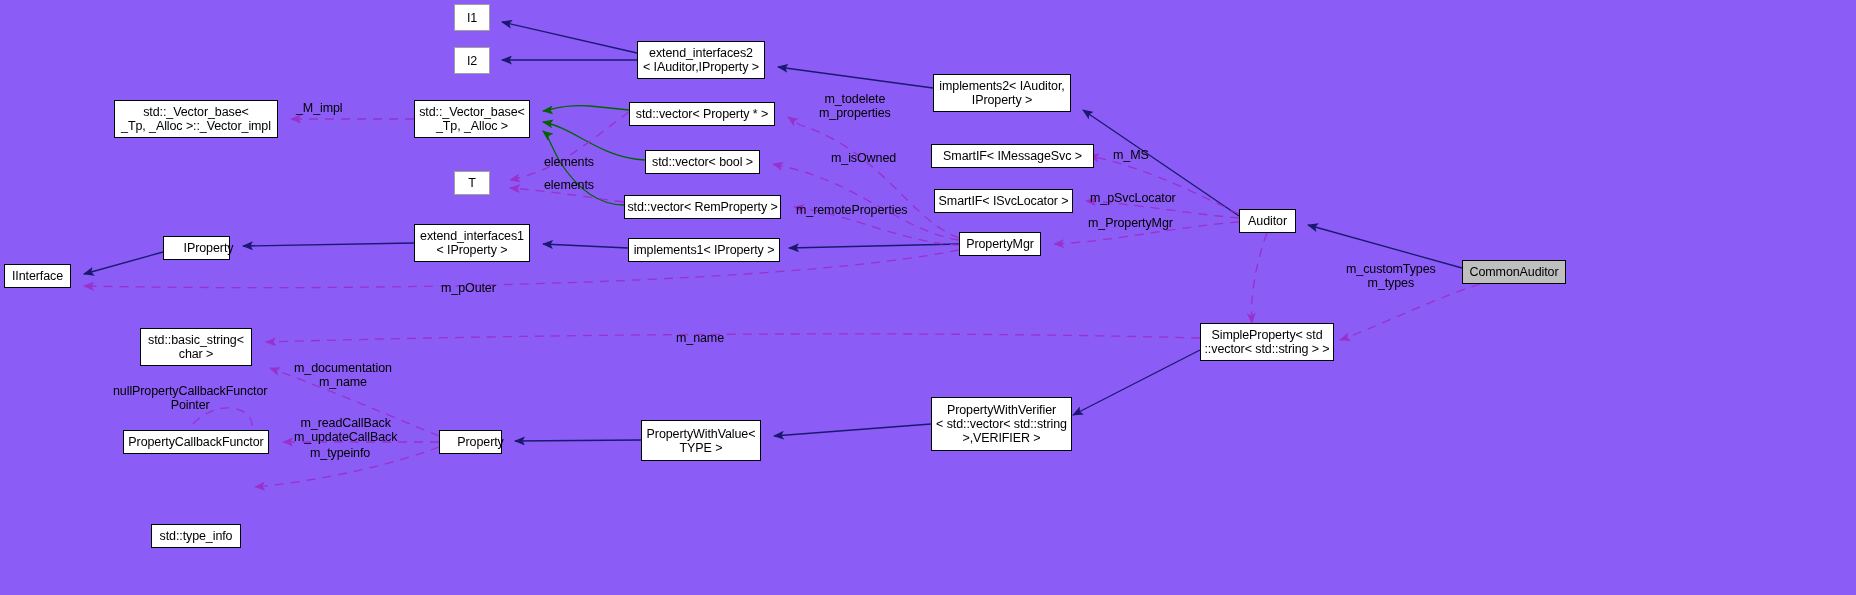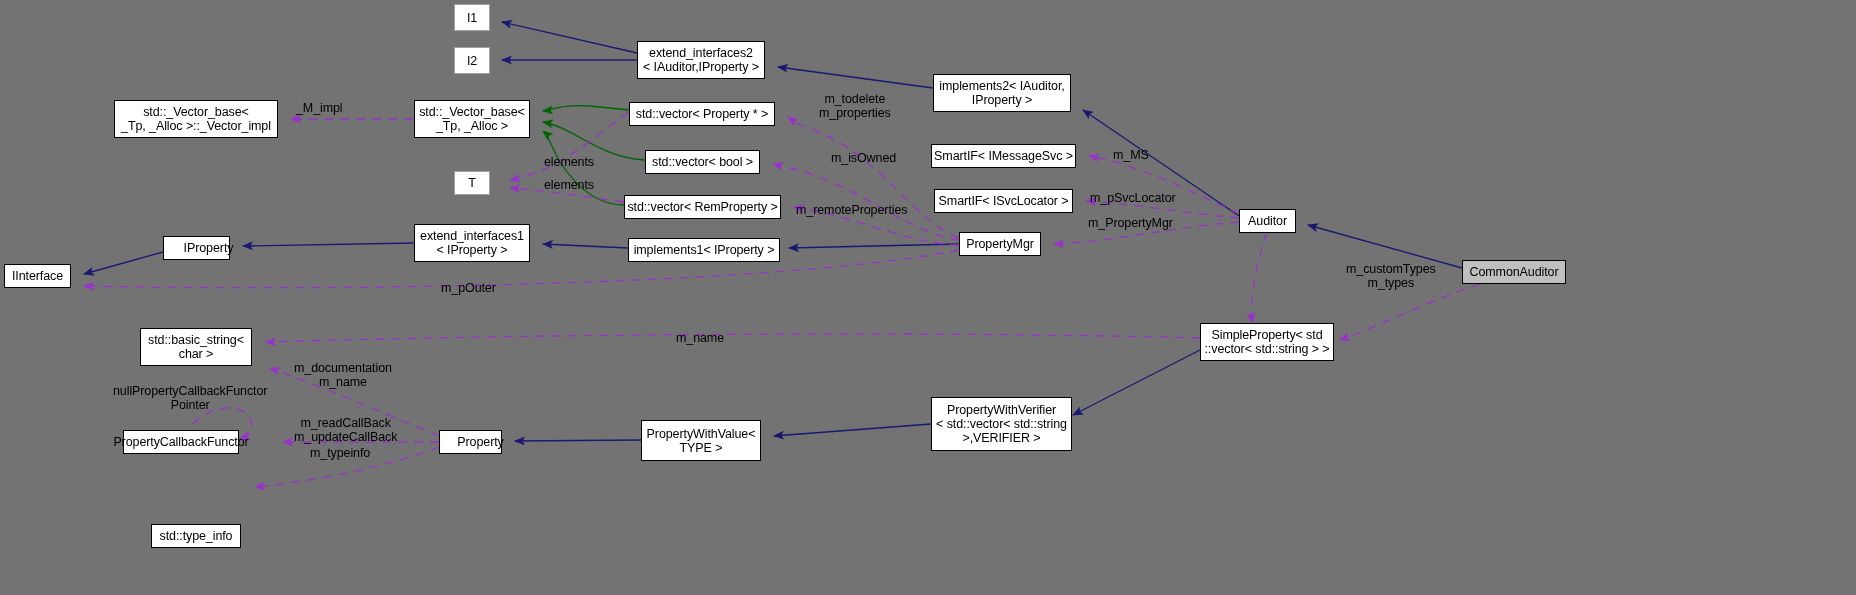--- a/index.html
+++ b/index.html
@@ -4,21 +4,21 @@
 <style>
   html, body {
     margin: 0;
     padding: 0;
     background: #ffffff;
   }
   #diagram-root {
     position: relative;
     width: 1856px;
     height: 595px;
-    background: #737373;
+    background: #8b5cf6;
     font-family: "Liberation Sans", sans-serif;
     overflow: hidden;
   }
   svg.layer {
     position: absolute;
     left: 0;
     top: 0;
     width: 1856px;
     height: 595px;
   }
@@ -126,35 +126,35 @@
   <div class="node-box" style="left:933px; top:74px;  width:138px; height:38px;">implements2&lt; IAuditor,
 IProperty &gt;</div>
   <div class="node-box" style="left:114px; top:100px; width:164px; height:38px;">std::_Vector_base&lt;
 _Tp, _Alloc &gt;::_Vector_impl</div>
   <div class="node-box" style="left:414px; top:100px; width:116px; height:38px;">std::_Vector_base&lt;
 _Tp, _Alloc &gt;</div>
   <div class="node-box" style="left:629px; top:102px; width:146px; height:24px;">std::vector&lt; Property * &gt;</div>
   <div class="node-box" style="left:645px; top:150px; width:115px; height:24px;">std::vector&lt; bool &gt;</div>
   <div class="node-box gray-border" style="left:454px; top:171px; width:36px;  height:24px;">T</div>
   <div class="node-box" style="left:624px; top:195px; width:157px; height:24px;">std::vector&lt; RemProperty &gt;</div>
-  <div class="node-box" style="left:931px; top:144px; width:145px; height:24px;">SmartIF&lt; IMessageSvc &gt;</div>
+  <div class="node-box" style="left:931px; top:144px; width:163px; height:24px;">SmartIF&lt; IMessageSvc &gt;</div>
   <div class="node-box" style="left:934px; top:189px; width:139px; height:24px;">SmartIF&lt; ISvcLocator &gt;</div>
   <div class="node-box" style="left:163px; top:236px; width:67px;  height:24px;padding-left:24px;">IProperty</div>
   <div class="node-box" style="left:4px;   top:264px; width:67px;  height:24px;">IInterface</div>
   <div class="node-box" style="left:414px; top:224px; width:116px; height:38px;">extend_interfaces1
 &lt; IProperty &gt;</div>
   <div class="node-box" style="left:628px; top:238px; width:152px; height:24px;">implements1&lt; IProperty &gt;</div>
   <div class="node-box" style="left:959px; top:232px; width:82px;  height:24px;">PropertyMgr</div>
   <div class="node-box" style="left:1239px;top:209px; width:57px;  height:24px;">Auditor</div>
   <div class="node-box highlight" style="left:1462px;top:260px; width:104px; height:24px;">CommonAuditor</div>
   <div class="node-box" style="left:1200px;top:323px; width:134px; height:38px;">SimpleProperty&lt; std
 ::vector&lt; std::string &gt; &gt;</div>
   <div class="node-box" style="left:140px; top:328px; width:112px; height:38px;">std::basic_string&lt;
 char &gt;</div>
-  <div class="node-box" style="left:123px; top:430px; width:116px; height:24px;">PropertyCallbackFunctor</div>
+  <div class="node-box" style="left:123px; top:430px; width:146px; height:24px;">PropertyCallbackFunctor</div>
   <div class="node-box" style="left:151px; top:476px; width:90px;  height:24px;margin-top:48px;">std::type_info</div>
   <div class="node-box" style="left:439px; top:430px; width:63px;  height:24px;padding-left:20px;">Property</div>
   <div class="node-box" style="left:641px; top:420px; width:120px; height:41px;">PropertyWithValue&lt;
 TYPE &gt;</div>
   <div class="node-box" style="left:931px; top:397px; width:141px; height:54px;">PropertyWithVerifier
 &lt; std::vector&lt; std::string
 &gt;,VERIFIER &gt;</div>
 
   <div class="edge-label" style="left:296px;  top:101px;">_M_impl</div>
   <div class="edge-label" style="left:819px;  top:92px;">m_todelete

